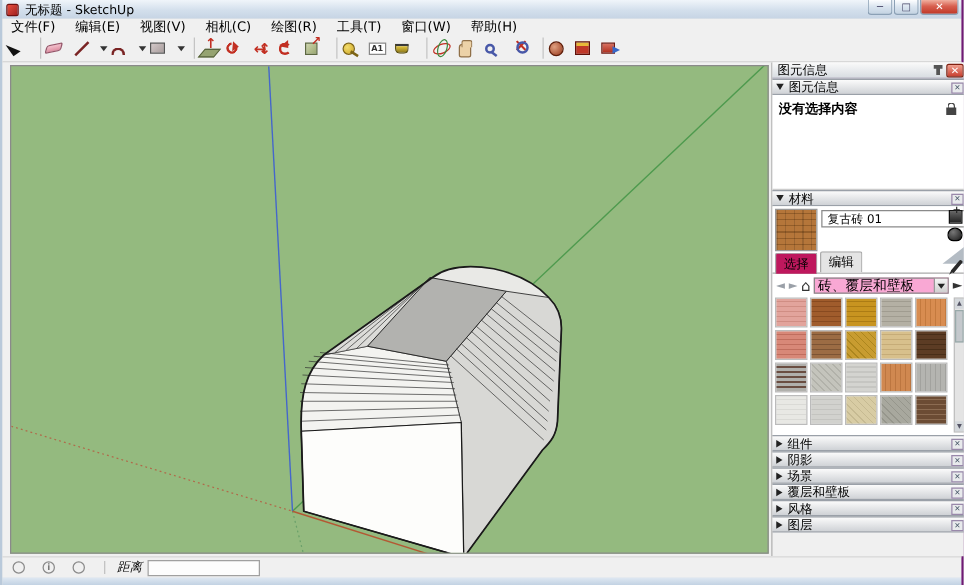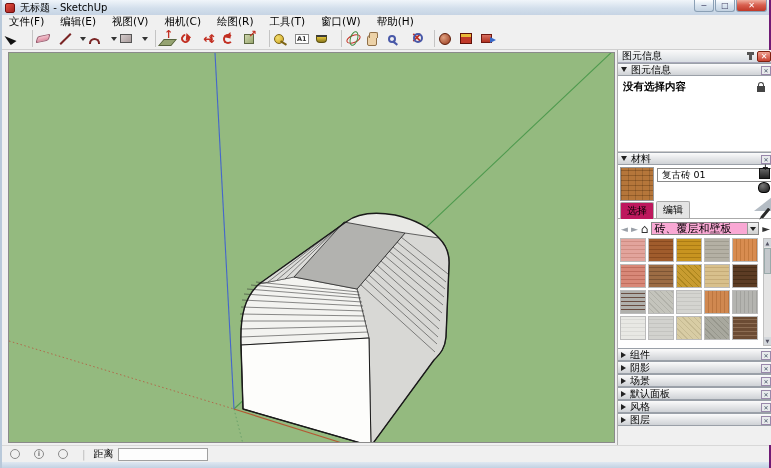--- a/index.html
+++ b/index.html
@@ -116,21 +116,21 @@
   .sw-scroll { position:absolute; right:1px; top:73px; width:9px; height:108px; background:#e4e4e4; border:1px solid #c0c0c0; }
   .sw-thumb { position:absolute; left:0; top:9px; width:7px; height:26px; background:#c4c8cc; border:1px solid #9aa; }
   .sw-arr { position:absolute; left:0; width:7px; height:8px; font-size:5px; text-align:center; color:#556; background:#d4d8dc; line-height:8px; }
 
   .collapsed-list { }
   .statusbar { position:absolute; left:0; top:445px; width:100%; height:17px; background:#f0f0f0; border-top:1px solid #d8d8d8; display:flex; align-items:center; padding-left:8px; font-size:10.5px; }
   .sicon { width:10px; height:10px; border:1px solid #8a8a8a; border-radius:50%; margin-right:14px; color:#777; font-size:7px; line-height:9px; text-align:center; font-weight:bold; }
   .sb-sep { color:#bbb; margin:0 8px 0 0; }
   .sb-hint { flex:1; }
   .measure { display:flex; align-items:center; gap:4px; padding-right:14px; }
-  .measure-label { font-size:10px; }
+  .measure-label { font-size:10px;font-style:italic; }
   .measure-input { width:90px; height:13px; border:1px solid #a0a0a0; background:#fdfdfd; font-size:10px; font-family:inherit; }
   .bottomedge { position:absolute; left:0; top:462px; width:100%; height:6px; background:linear-gradient(#dfe8f2,#c2d2e3); }
 </style>
 </head>
 <body>
 
 <div class="window">
 
   <div class="titlebar">
     <span class="app-icon"></span>
@@ -366,21 +366,21 @@
               <span>阴影</span>
               <span class="sec-btn">✕</span>
             </div>
             <div class="sec-hdr">
               <span class="tri right"></span>
               <span>场景</span>
               <span class="sec-btn">✕</span>
             </div>
             <div class="sec-hdr">
               <span class="tri right"></span>
-              <span>默认面板</span>
+              <span>覆层和壁板</span>
               <span class="sec-btn">✕</span>
             </div>
             <div class="sec-hdr">
               <span class="tri right"></span>
               <span>风格</span>
               <span class="sec-btn">✕</span>
             </div>
             <div class="sec-hdr">
               <span class="tri right"></span>
               <span>图层</span>

